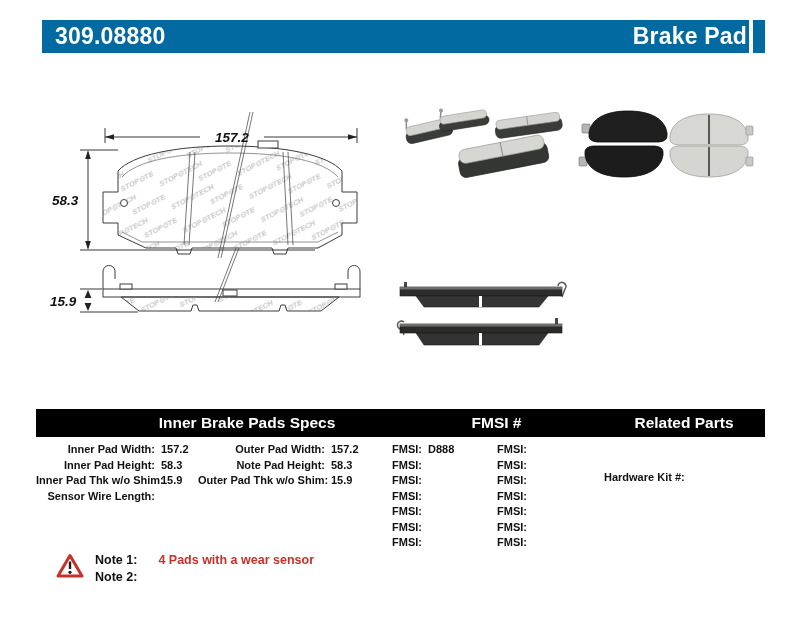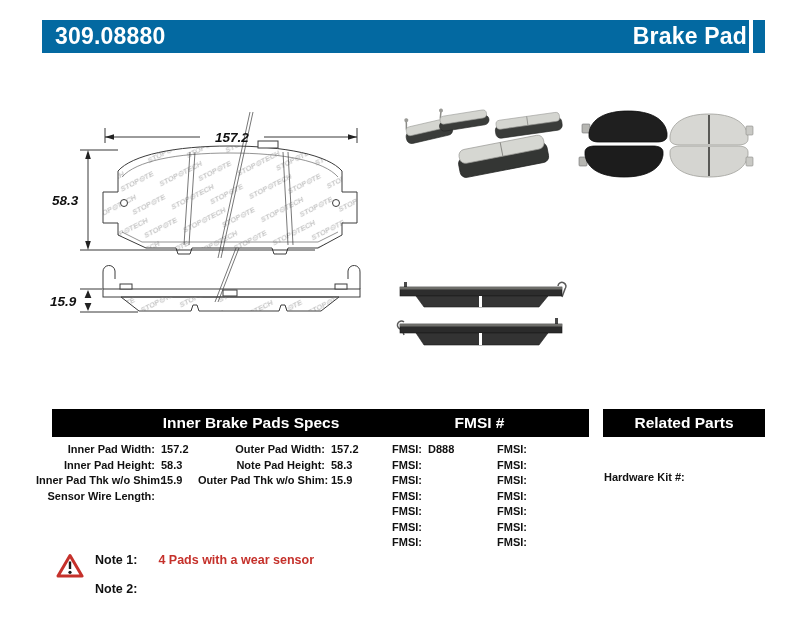--- a/index.html
+++ b/index.html
@@ -176,24 +176,24 @@
       <path d="M4,4 a4,4 0 1 0 -2,7 l2,6" fill="none" stroke="#5a5a5a" stroke-width="1.5"></path>
       <rect x="155" y="0" width="3" height="7" fill="#4a4a4a"></rect>
       <rect x="0" y="6" width="162" height="9" fill="#2b2b2b" stroke="#161616" stroke-width="0.6"></rect>
       <rect x="0" y="6" width="162" height="2.5" fill="#6e6e6a"></rect>
       <path d="M16,15 L148,15 L139,27 L24,27 Z" fill="#333333" stroke="#1d1d1d" stroke-width="0.6"></path>
       <rect x="79" y="15" width="3" height="12" fill="#ffffff"></rect>
     </g>
   </g>
 </svg>
 
-<div class="abs hdr split" style="left:52px;top:409px;width:398px;">
+<div class="abs hdr split" style="left:36px;top:409px;width:398px;padding-left:12px;">
   <span class="half">Inner Brake Pads Specs</span>
 </div>
-<div class="abs hdr center" style="left:370px;top:409px;width:219px;">FMSI #</div>
+<div class="abs hdr center" style="left:387px;top:409px;width:219px;">FMSI #</div>
 <div class="abs hdr center" style="left:603px;top:409px;width:162px;">Related Parts</div>
 
 <div class="abs spec-col inner-col" style="left:36px;top:442px;">
   <div class="spec-row">
     <span class="lbl">Inner Pad Width:</span>
     <span class="val">157.2</span>
     </div>
   <div class="spec-row">
     <span class="lbl">Inner Pad Height:</span>
     <span class="val">58.3</span>
@@ -294,15 +294,15 @@
 
 <svg class="abs" style="left:56px;top:553px;" width="28" height="26" viewBox="0 0 28 26">
   <path d="M14,2.5 L26,23 L2,23 Z" fill="#ffffff" stroke="#c5312b" stroke-width="3" stroke-linejoin="round"></path>
   <rect x="12.8" y="8.5" width="2.4" height="7.5" fill="#1a1a1a"></rect>
   <circle cx="14" cy="19.3" r="1.6" fill="#1a1a1a"></circle>
 </svg>
 
 <div class="abs note-line" style="left:95px;top:552px;">
   <span>Note 1:</span><span class="note-red">4 Pads with a wear sensor</span>
 </div>
-<div class="abs note-line" style="left:95px;top:569px;margin-top:12px;">
+<div class="abs note-line" style="left:95px;top:569px;">
   <span>Note 2:</span><span class="note-red"></span>
 </div>
 
 </body></html>

